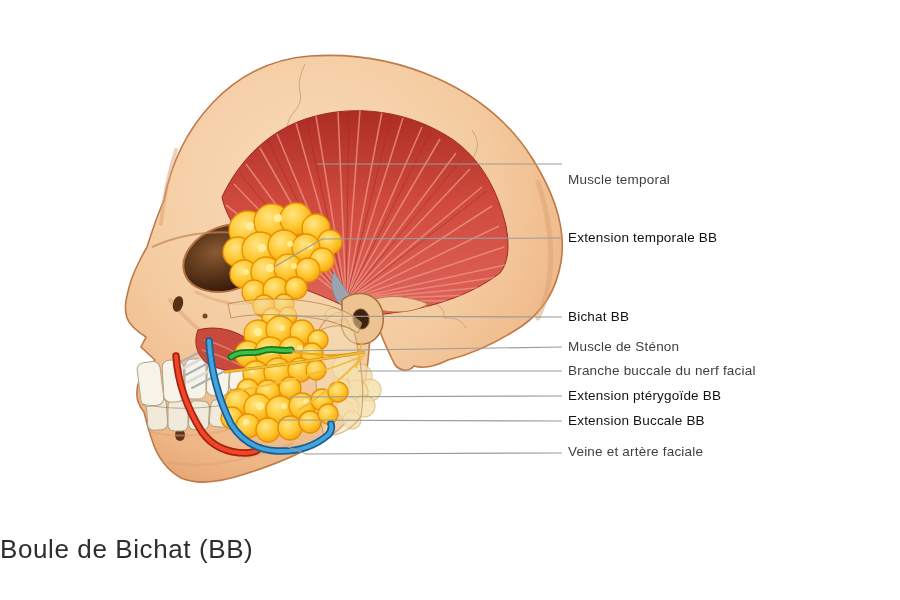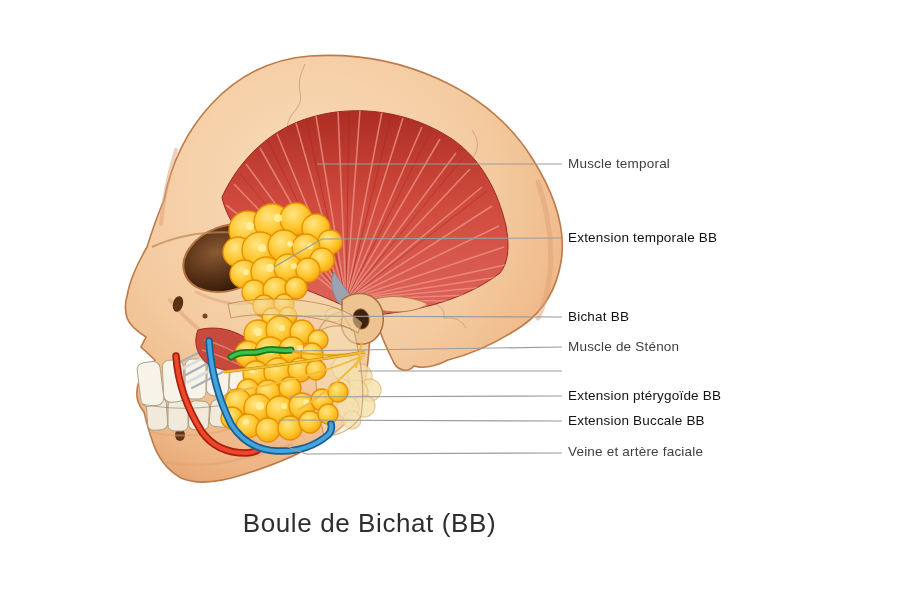--- a/index.html
+++ b/index.html
@@ -11,21 +11,21 @@
   }
   .stage{position:absolute;inset:0;width:900px;height:600px;}
   svg{position:absolute;left:0;top:0;}
   .label{
     position:absolute;left:568px;transform:translateY(-52%);
     font-size:13.5px;letter-spacing:.2px;white-space:nowrap;
     color:var(--label-text,#3f3f3f);
   }
   .label.bold{font-weight:400;color:var(--label-bold-text,#111);}
   .figure-title{
-    position:absolute;left:0;top:508px;width:739px;text-align:center;
+    position:absolute;left:0;top:534px;width:739px;
     font-size:26px;letter-spacing:.6px;color:var(--title-text,#2e2e2e);
   }
   
   .skull-fill{fill:url(#gSkull);stroke:var(--bone-outline,#be7a48);stroke-width:1.6;}
   .suture{fill:none;stroke:#cf9e70;stroke-width:1;opacity:.85;}
   .shade{fill:none;stroke:#dda276;stroke-linecap:round;opacity:.5;}
   .fib{stroke:var(--muscle-striation,#ef9488);stroke-width:1.6;opacity:.75;}
   .fibd{stroke:#a82c22;stroke-width:1;opacity:.6;}
   .lob{fill:url(#gLob);stroke:var(--fat-outline,#e68f00);stroke-width:1.3;}
   .lobghost{fill:#f6e0a8;stroke:#dcb870;stroke-width:1.1;opacity:.8;}
@@ -316,23 +316,24 @@
     <polyline class="leader" points="274,267 322,239 562,238"></polyline>
     <polyline class="leader" points="279,316 562,317"></polyline>
     <polyline class="leader" points="290,351 562,347"></polyline>
     <polyline class="leader" points="358,371 562,371"></polyline>
     <polyline class="leader" points="289,397 562,396"></polyline>
     <polyline class="leader" points="279,420 562,421"></polyline>
     <polyline class="leader" points="288,447 306,454 562,453"></polyline>
   </g>
 </svg>
 
-<div class="label" style="top:164px">Muscle temporal</div>
+<div class="label" style="top:180px">Muscle temporal</div>
 <div class="label bold" style="top:238px">Extension temporale BB</div>
 <div class="label bold" style="top:317px">Bichat BB</div>
 <div class="label" style="top:347px">Muscle de Sténon</div>
+<div class="label" style="top:371px">Branche buccale du nerf facial</div>
 <div class="label bold" style="top:421px">Extension Buccale BB</div>
 <div class="label bold" style="top:396px">Extension ptérygoïde BB</div>
 <div class="label" style="top:452px">Veine et artère faciale</div>
 
 <div class="figure-title">Boule de Bichat (BB)</div>
 
 </div>
 
 </body></html>

